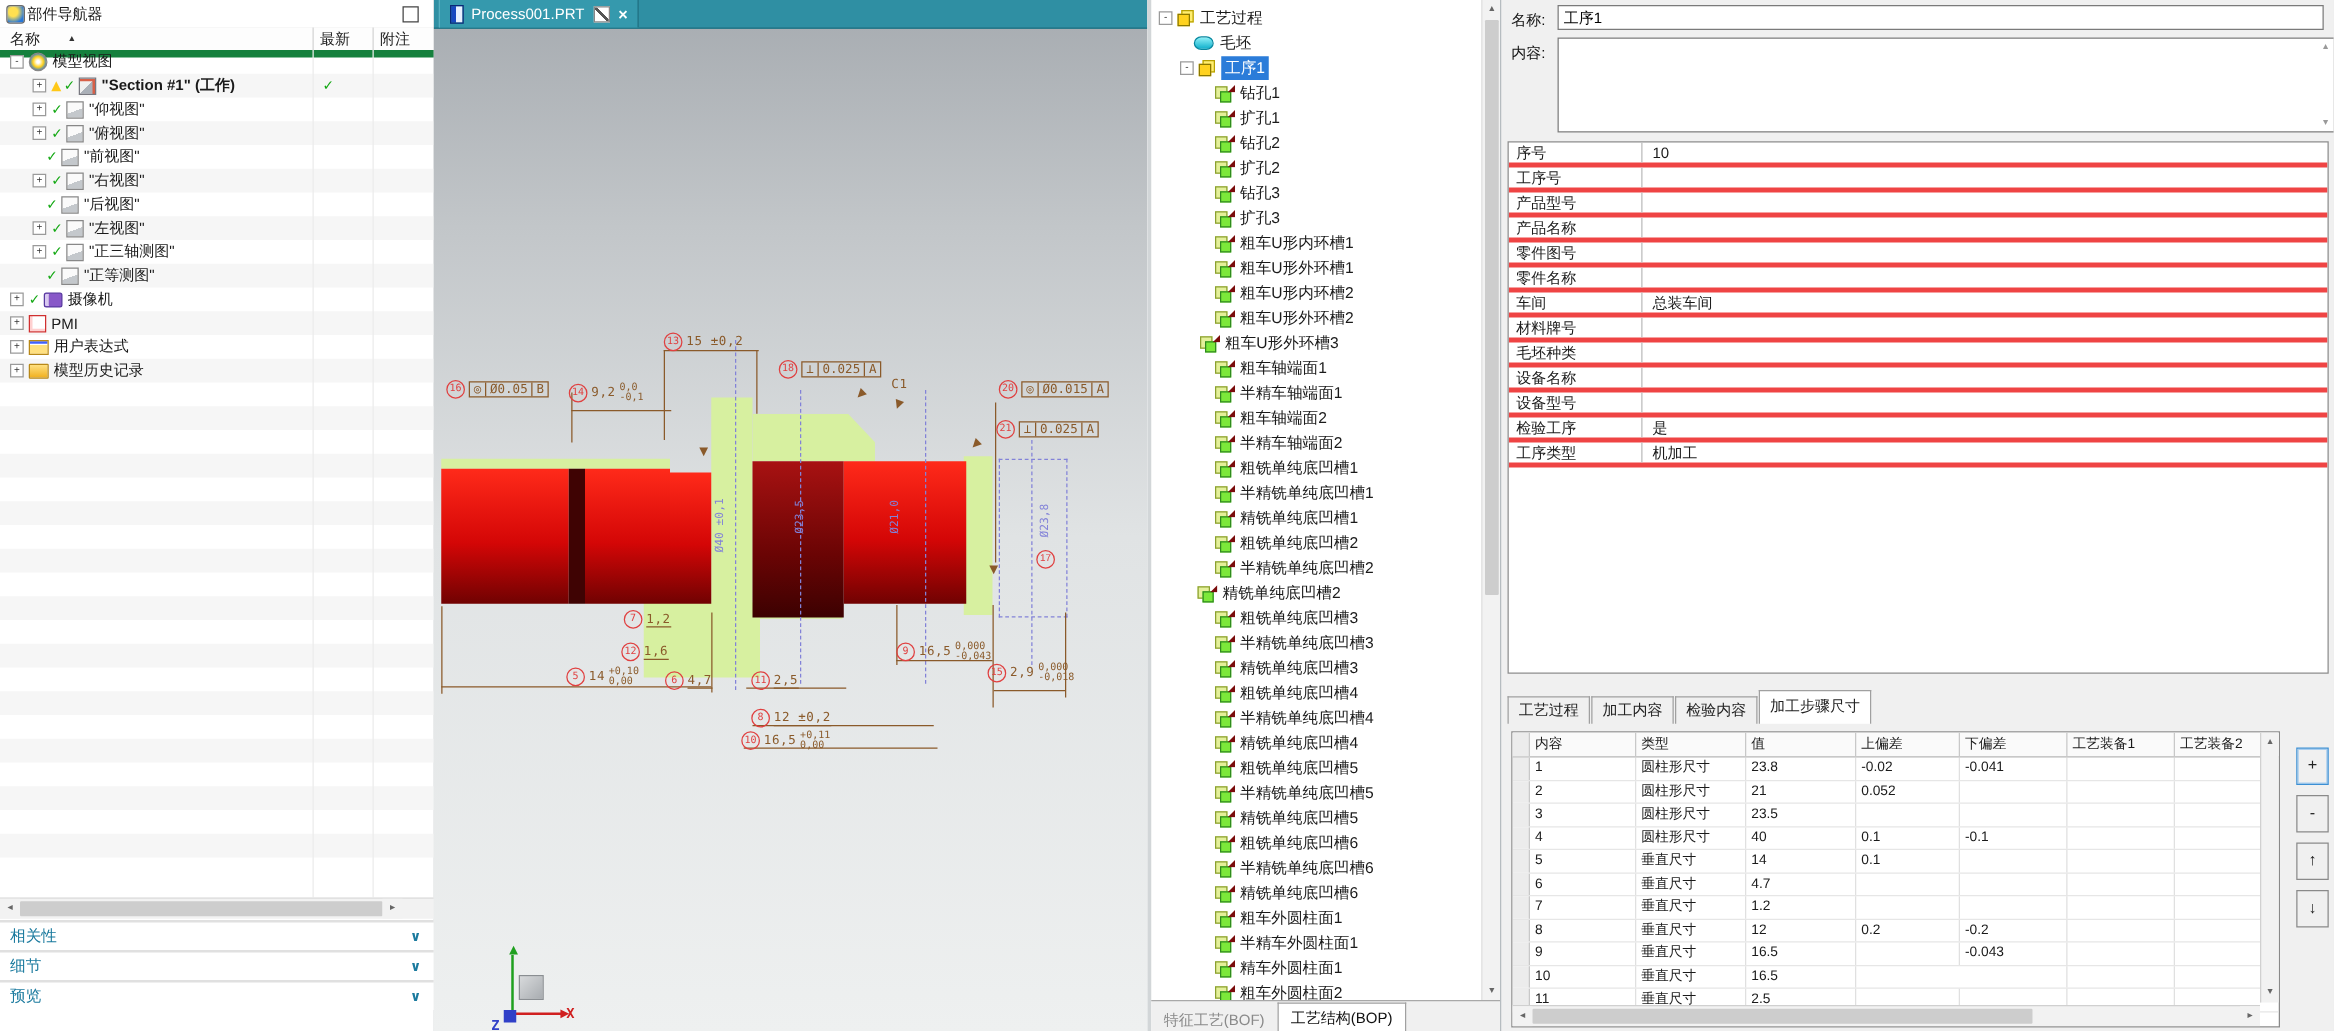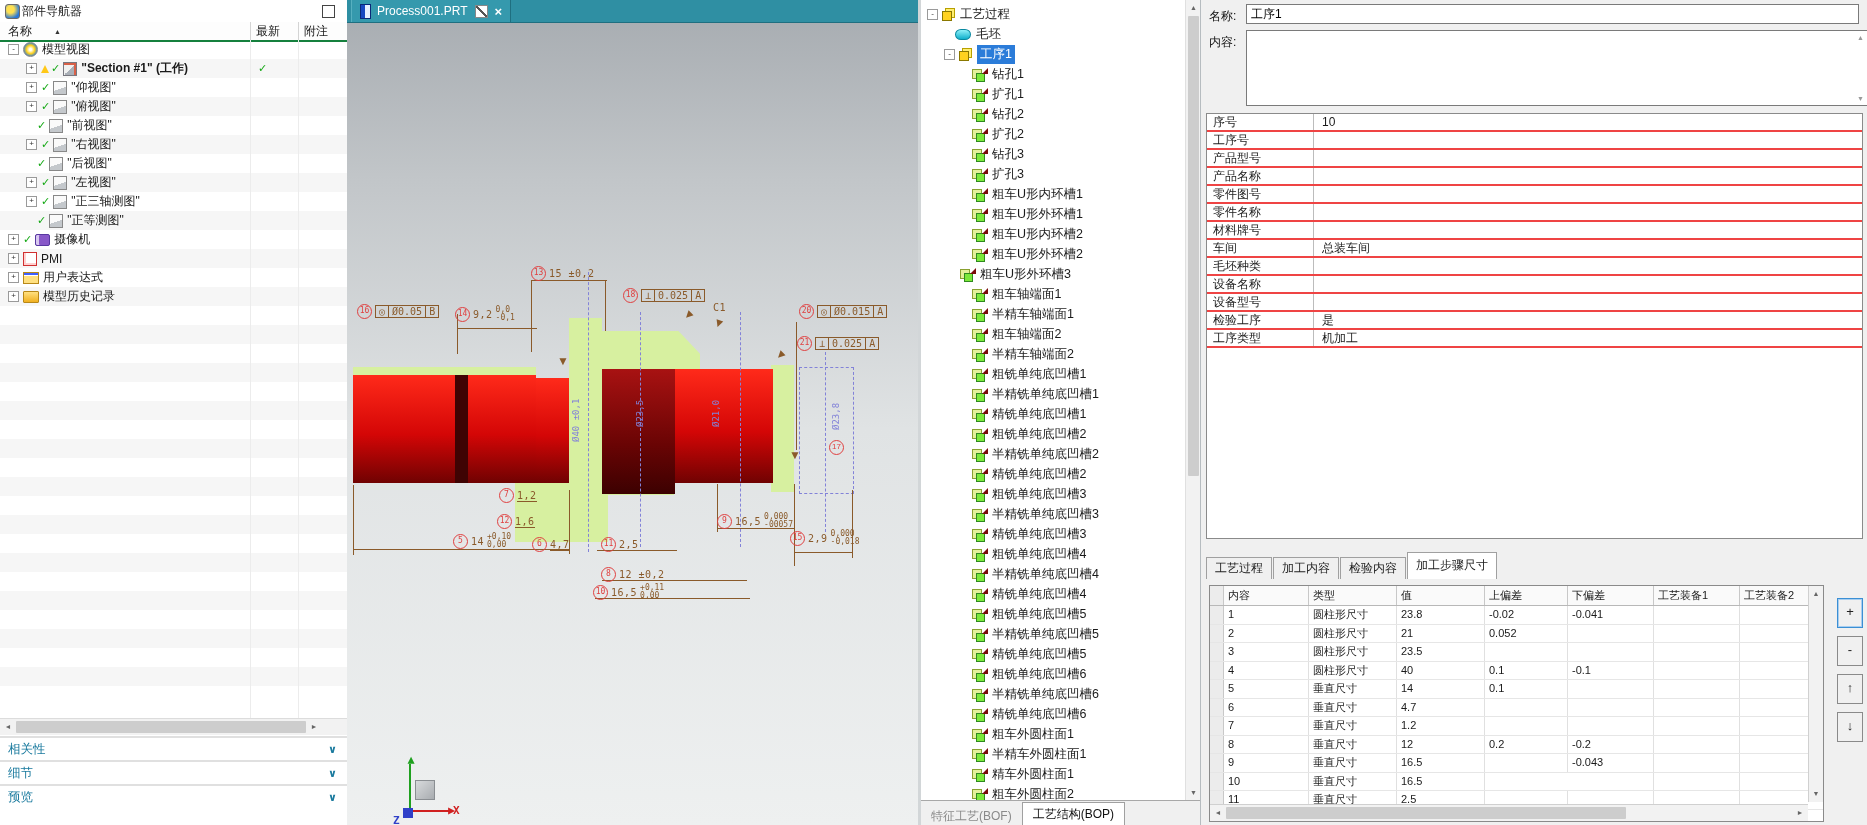--- a/index.html
+++ b/index.html
@@ -6,21 +6,21 @@
   #app{position:relative;width:1867px;height:825px;overflow:hidden;background:#f0f0f0;
        font-family:"Liberation Sans","DejaVu Sans",sans-serif;font-size:12px;color:#1a1a1a;}
   .abs{position:absolute;}
   
   #left-panel{left:0;top:0;width:347px;height:825px;background:#fff;border-right:1px solid #b6bcc0;}
   #pn-titlebar{left:0;top:0;width:347px;height:22px;background:#fff;border-bottom:1px solid #e4e4e4;display:flex;align-items:center;}
   #pn-title{margin-left:22px;font-size:12px;}
   .i-nav{position:absolute;left:5px;top:4px;width:13px;height:13px;border-radius:3px;
          background:radial-gradient(circle at 35% 35%,#ffe050 30%,#2878d8 75%);border:1px solid #6a6a6a;}
   #pn-restore{position:absolute;left:322px;top:5px;width:11px;height:11px;border:1px solid #444;background:#fff;}
-  #pn-header{left:0;top:22px;width:347px;height:18px;background:#fdfdfd;border-bottom:2px solid #15803d;display:flex;align-items:center;}
+  #pn-header{left:0;top:22px;width:347px;height:18px;background:#fdfdfd;border-bottom:6px solid #15803d;display:flex;align-items:center;}
   #pn-header .hc{padding-left:8px;color:#222;}
   .hsep{position:absolute;top:22px;width:1px;height:18px;background:#d4d4d4;}
   .sort{font-size:7px;margin-left:22px;color:#333;}
   #pn-rows{left:0;top:40px;width:347px;height:678px;overflow:hidden;}
   .prow{position:relative;height:19px;display:flex;align-items:center;white-space:nowrap;}
   .prow.alt{background:#f6f6f6;}
   .exp{width:9px;height:9px;border:1px solid #9a9a9a;background:#fff;font-size:8px;line-height:8px;
        text-align:center;margin-right:4px;flex:0 0 auto;color:#333;}
   .expph{width:11px;flex:0 0 auto;}
   .chk{color:#13a813;font-weight:bold;font-size:11px;margin-right:3px;}
@@ -98,21 +98,21 @@
   .pttab{height:20px;line-height:20px;padding:0 10px;font-size:12px;color:#8a8a8a;}
   .pttab.active{background:#fff;border:1px solid #a0a0a0;border-bottom:none;height:23px;line-height:22px;color:#111;}
   
   #right-panel{left:1200px;top:0;width:667px;height:825px;background:#f0f0f0;border-left:1px solid #b6bcc0;}
   .rlab{position:absolute;font-size:12px;color:#111;}
   .rinput{position:absolute;background:#fff;border:1px solid #7a7a7a;font-size:12px;padding:1px 4px;
           font-family:"Liberation Sans","DejaVu Sans",sans-serif;}
   #content-area{left:45px;top:30px;width:612px;height:72px;}
   .ta-arrow{position:absolute;right:3px;font-size:7px;color:#9a9a9a;}
   #prop-grid{position:absolute;left:5px;top:113px;width:655px;height:424px;background:#fff;border:1px solid #8a8a8a;overflow:hidden;}
-  .pgrow{display:flex;height:16px;border-bottom:2px solid #ef4444;align-items:flex-end;}
+  .pgrow{display:flex;height:16px;border-bottom:4px solid #ef4444;align-items:flex-end;}
   .pgl{width:100px;flex:0 0 auto;border-right:1px solid #bcbcbc;padding-left:6px;height:16px;line-height:16px;}
   .pgv{padding-left:8px;height:16px;line-height:16px;}
   #rp-tabs{position:absolute;left:5px;top:552px;width:655px;height:27px;display:flex;align-items:flex-end;}
   .rtab{height:21px;line-height:21px;padding:0 8px;font-size:12px;border:1px solid #a0a0a0;border-bottom:none;background:#f0f0f0;margin-right:1px;color:#222;}
   .rtab.active{background:#fff;height:26px;line-height:25px;}
   #dim-table{position:absolute;left:8px;top:585px;width:613px;height:235px;background:#fff;border:1px solid #8a8a8a;overflow:hidden;}
   .dtr{display:flex;height:17.5px;border-bottom:1px solid #e6e6e6;}
   .dtr.head{height:19px;background:#fafafa;border-bottom:1px solid #b8b8b8;font-size:11.5px;}
   .dtc{border-right:1px solid #e0e0e0;font-size:11px;line-height:17px;padding-left:4px;overflow:hidden;white-space:nowrap;flex:0 0 auto;}
   .head .dtc{line-height:19px;border-right:1px solid #c8c8c8;}
@@ -389,21 +389,21 @@
         </div>
         <div class="dim" style="left: 254px; top: 515px;">
           <span class="balloon">11</span>
           <span class="dtx u">2,5</span>
         </div>
         <div class="dim" style="left: 370px; top: 491px;">
           <span class="balloon">9</span>
           <span class="dtx">16,5</span>
           <span class="stack">
             <span>0,000</span>
-            <span>-00057</span>
+            <span>-0,043</span>
           </span>
         </div>
         <div class="dim" style="left: 254px; top: 545px;">
           <span class="balloon">8</span>
           <span class="dtx u">12 ±0,2</span>
         </div>
         <div class="dim" style="left: 246px; top: 562px;">
           <span class="balloon">10</span>
           <span class="dtx">16,5</span>
           <span class="stack">
@@ -625,21 +625,21 @@
         </div>
         <div class="trow" style="top: 444px; padding-left: 40px;">
           <span class="expph"></span>
           <span class="i-op">
             <s class="o1"></s>
             <s class="o2"></s>
             <s class="oa"></s>
           </span>
           <span class="tlab">半精铣单纯底凹槽2</span>
         </div>
-        <div class="trow" style="top: 464px; padding-left: 40px;">
+        <div class="trow" style="top: 464px; padding-left: 26px;">
           <span class="expph"></span>
           <span class="i-op">
             <s class="o1"></s>
             <s class="o2"></s>
             <s class="oa"></s>
           </span>
           <span class="tlab">精铣单纯底凹槽2</span>
         </div>
         <div class="trow" style="top: 484px; padding-left: 40px;">
           <span class="expph"></span>
@@ -824,26 +824,26 @@
         </div>
         <div class="pgrow">
           <div class="pgl">零件图号</div>
           <div class="pgv"></div>
         </div>
         <div class="pgrow">
           <div class="pgl">零件名称</div>
           <div class="pgv"></div>
         </div>
         <div class="pgrow">
+          <div class="pgl">车间</div>
+          <div class="pgv">总装车间</div>
+        </div>
+        <div class="pgrow">
           <div class="pgl">材料牌号</div>
           <div class="pgv"></div>
-        </div>
-        <div class="pgrow">
-          <div class="pgl">车间</div>
-          <div class="pgv">总装车间</div>
         </div>
         <div class="pgrow">
           <div class="pgl">毛坯种类</div>
           <div class="pgv"></div>
         </div>
         <div class="pgrow">
           <div class="pgl">设备名称</div>
           <div class="pgv"></div>
         </div>
         <div class="pgrow">

